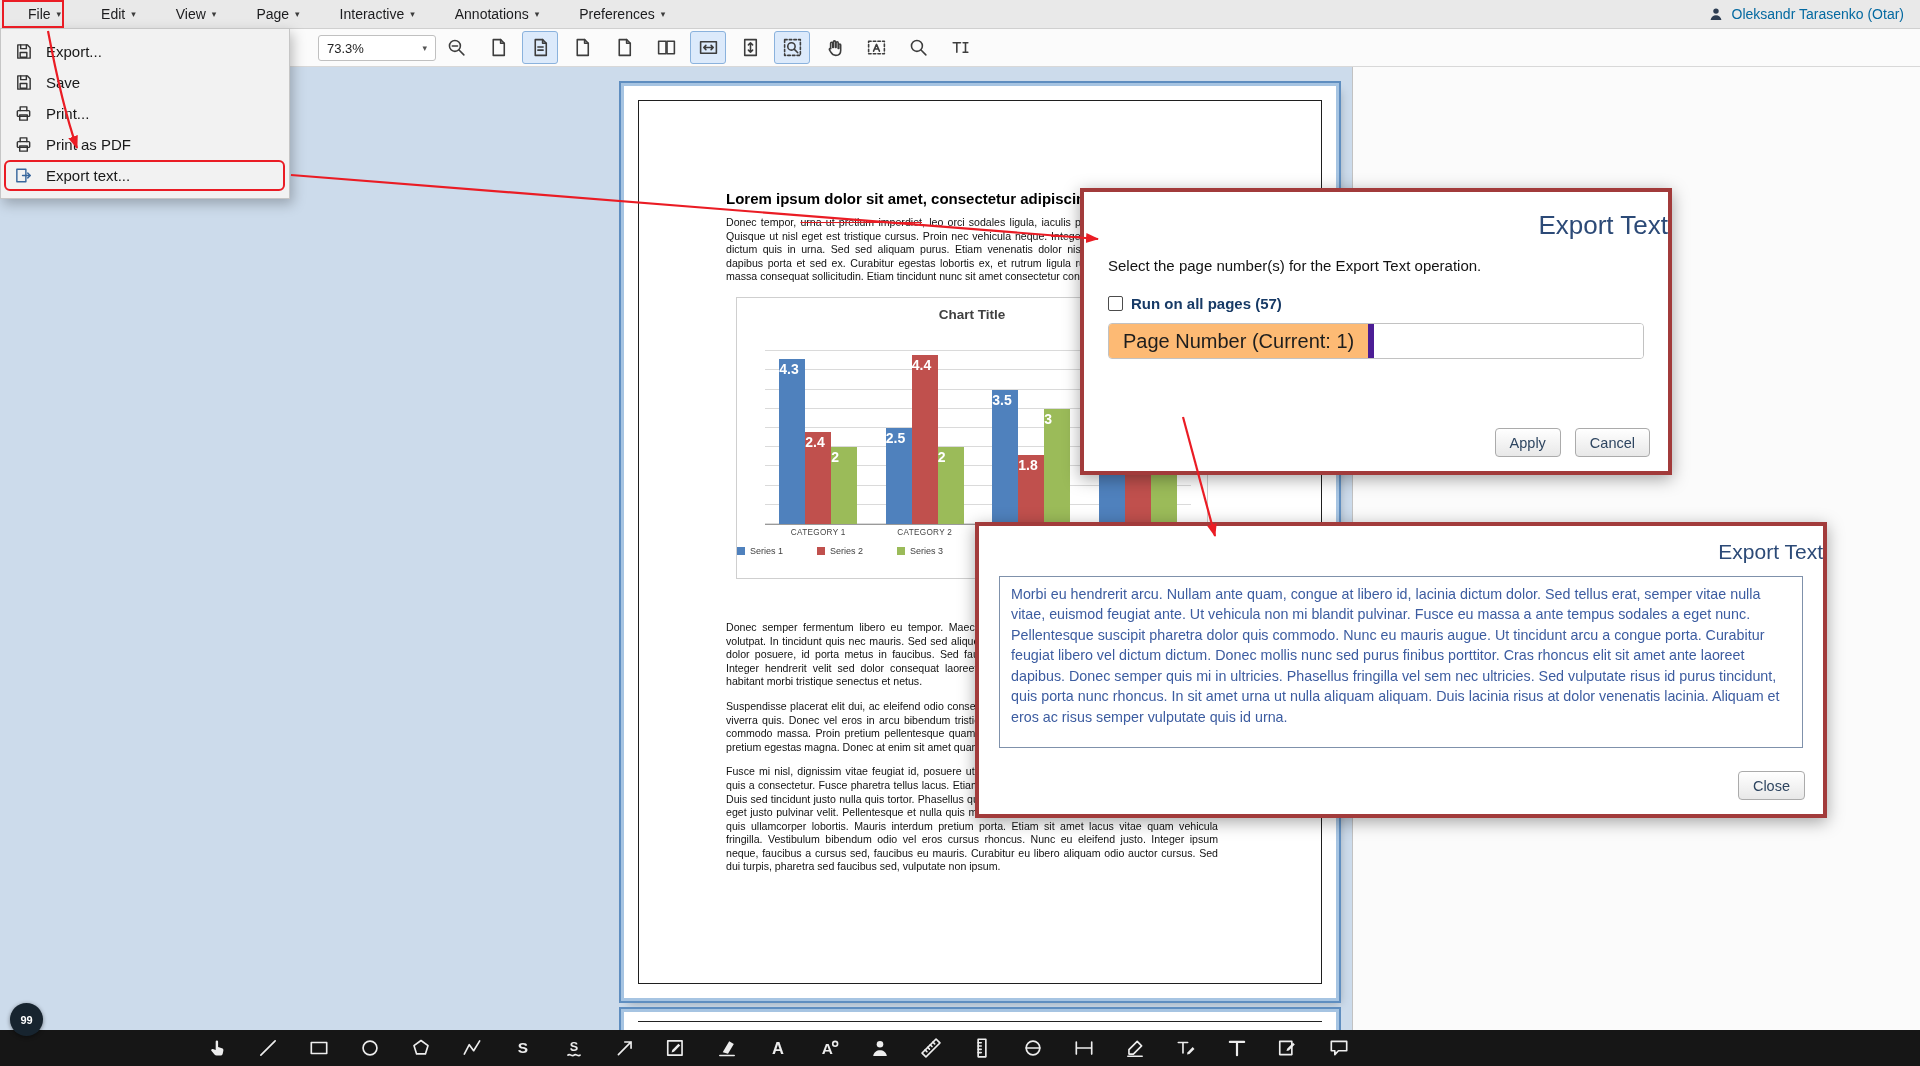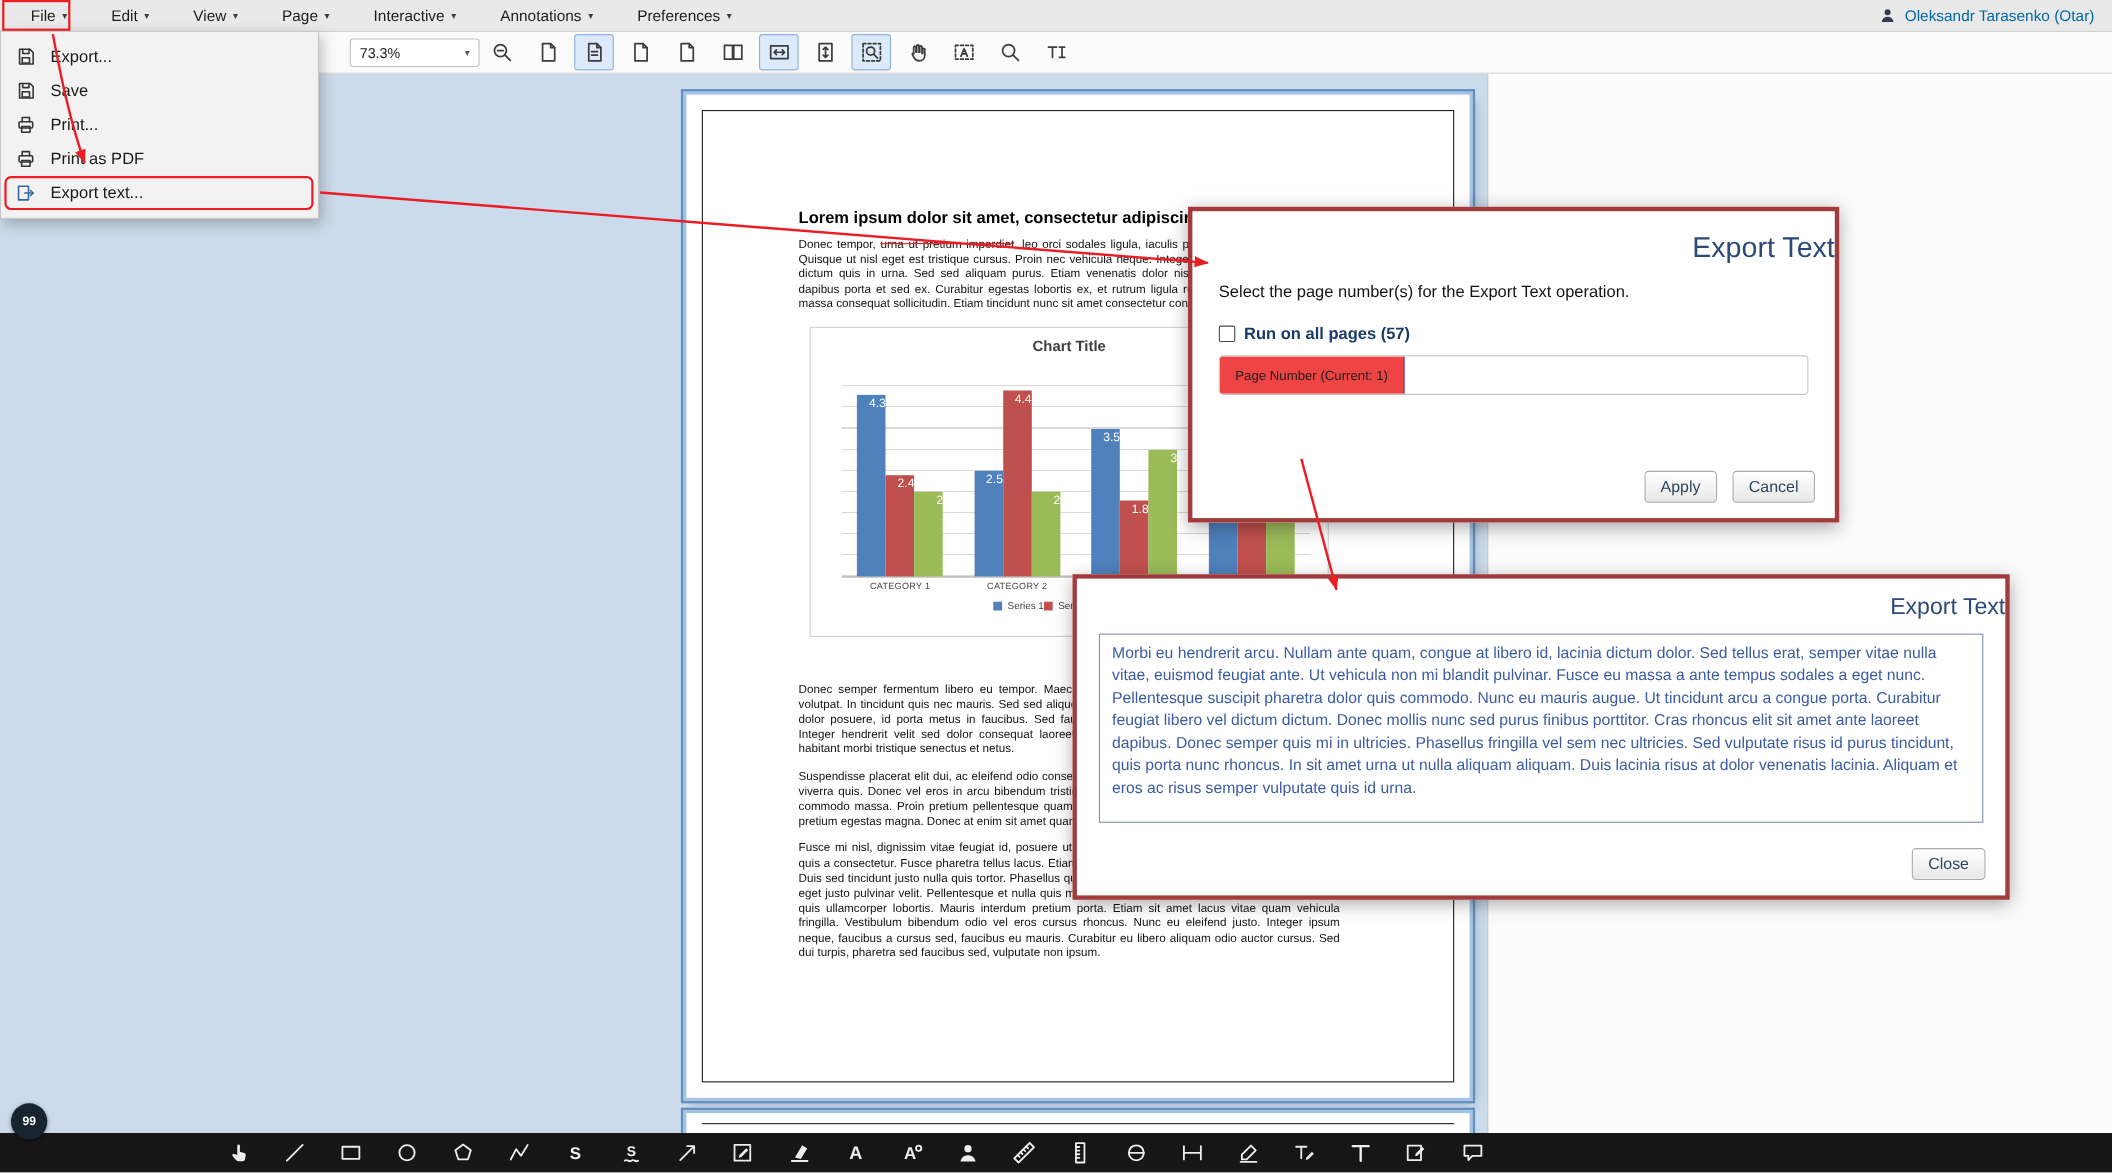--- a/index.html
+++ b/index.html
@@ -46,41 +46,41 @@
   .redstrike{text-decoration:line-through;text-decoration-color:#e01b23}
 
   
   .chart{position:relative;width:470px;height:280px;margin:13px 0 42px 10px;background:#fff;
          border:1px solid #cfcfcf}
   .chart-title{text-align:center;font-size:13.5px;font-weight:bold;color:#404040;padding-top:9px}
   .plot{margin:10px 16px 0 28px;height:192px;border-bottom:1px solid #9a9a9a;display:flex;align-items:flex-end;
         background:repeating-linear-gradient(to top,#dadada 0px,#dadada 1px,transparent 1px,transparent 19.2px)}
   .bar-group{flex:1;display:flex;justify-content:center;align-items:flex-end}
   .bar{width:26px;position:relative}
-  .bar-label{position:absolute;top:2px;left:0;right:0;text-align:right;font-size:11px;font-weight:normal;color:#fff}
+  .bar-label{position:absolute;top:2px;left:0;right:0;text-align:left;font-size:14px;font-weight:bold;color:#fff}
   .cat-row{display:flex;margin:3px 16px 0 28px}
   .cat{flex:1;text-align:center;font-size:8.2px;color:#454545;letter-spacing:.3px}
-  .legend{display:flex;justify-content:center;gap:0;margin-top:9px}
+  .legend{display:flex;justify-content:flex-start;gap:34px;margin-top:9px}
   .legend-item{display:flex;align-items:center;gap:5px;font-size:9px;color:#3f3f3f}
   .swatch{width:8px;height:8px;display:inline-block}
 
   
   .dialog{position:absolute;background:#fff;border:4px solid #a23b3b;
           box-shadow:0 4px 16px rgba(0,0,0,.35);z-index:30}
   .dialog h2{margin:0;text-align:right;font-weight:500;color:#2c4a77}
   .d1{left:1080px;top:188px;width:584px;height:279px}
   .d1 h2{padding-top:18px;font-size:26px}
   .d1 .desc{margin:16px 24px 0;font-size:15px;color:#131313}
   .chk-row{margin:21px 24px 0;display:flex;align-items:center;gap:8px}
   .chk-box{width:13px;height:13px;border:1.5px solid #4c4c4c;border-radius:2px;background:#fff}
   .chk-label{font-size:15px;font-weight:bold;color:#173a66}
   .igroup{margin:11px 24px 0;display:flex;height:34px;border:1px solid #c2c2c2;border-radius:4px;
           overflow:hidden;background:#fff}
-  .ilabel{display:flex;align-items:center;padding:0 14px;font-size:12px;color:#1e1e1e;background:#ef4444;
-          border-right:1px solid #4c1d95;white-space:nowrap}
+  .ilabel{display:flex;align-items:center;padding:0 14px;font-size:20px;color:#1e1e1e;background:#fdba74;
+          border-right:6px solid #4c1d95;white-space:nowrap}
   .igroup input{flex:1;border:0;outline:0;font-size:15px;padding:0 10px;font-family:inherit}
   .btns{position:absolute;right:18px;bottom:14px;display:flex;gap:14px}
   .btn{min-width:64px;height:29px;padding:0 14px;background:linear-gradient(#fff,#e8e8e8);
        border:1px solid #ababab;border-radius:4px;font-size:14.5px;color:#2e4560;font-family:inherit}
   .d2{left:975px;top:522px;width:844px;height:288px}
   .d2 h2{padding-top:14px;font-size:21px}
   .d2 .textbox{margin:12px 20px 0;height:156px;border:1px solid #7f91ab;padding:7px 11px;
                font-size:14.3px;line-height:1.43;color:#3c5ca0;overflow:hidden}
 
   

